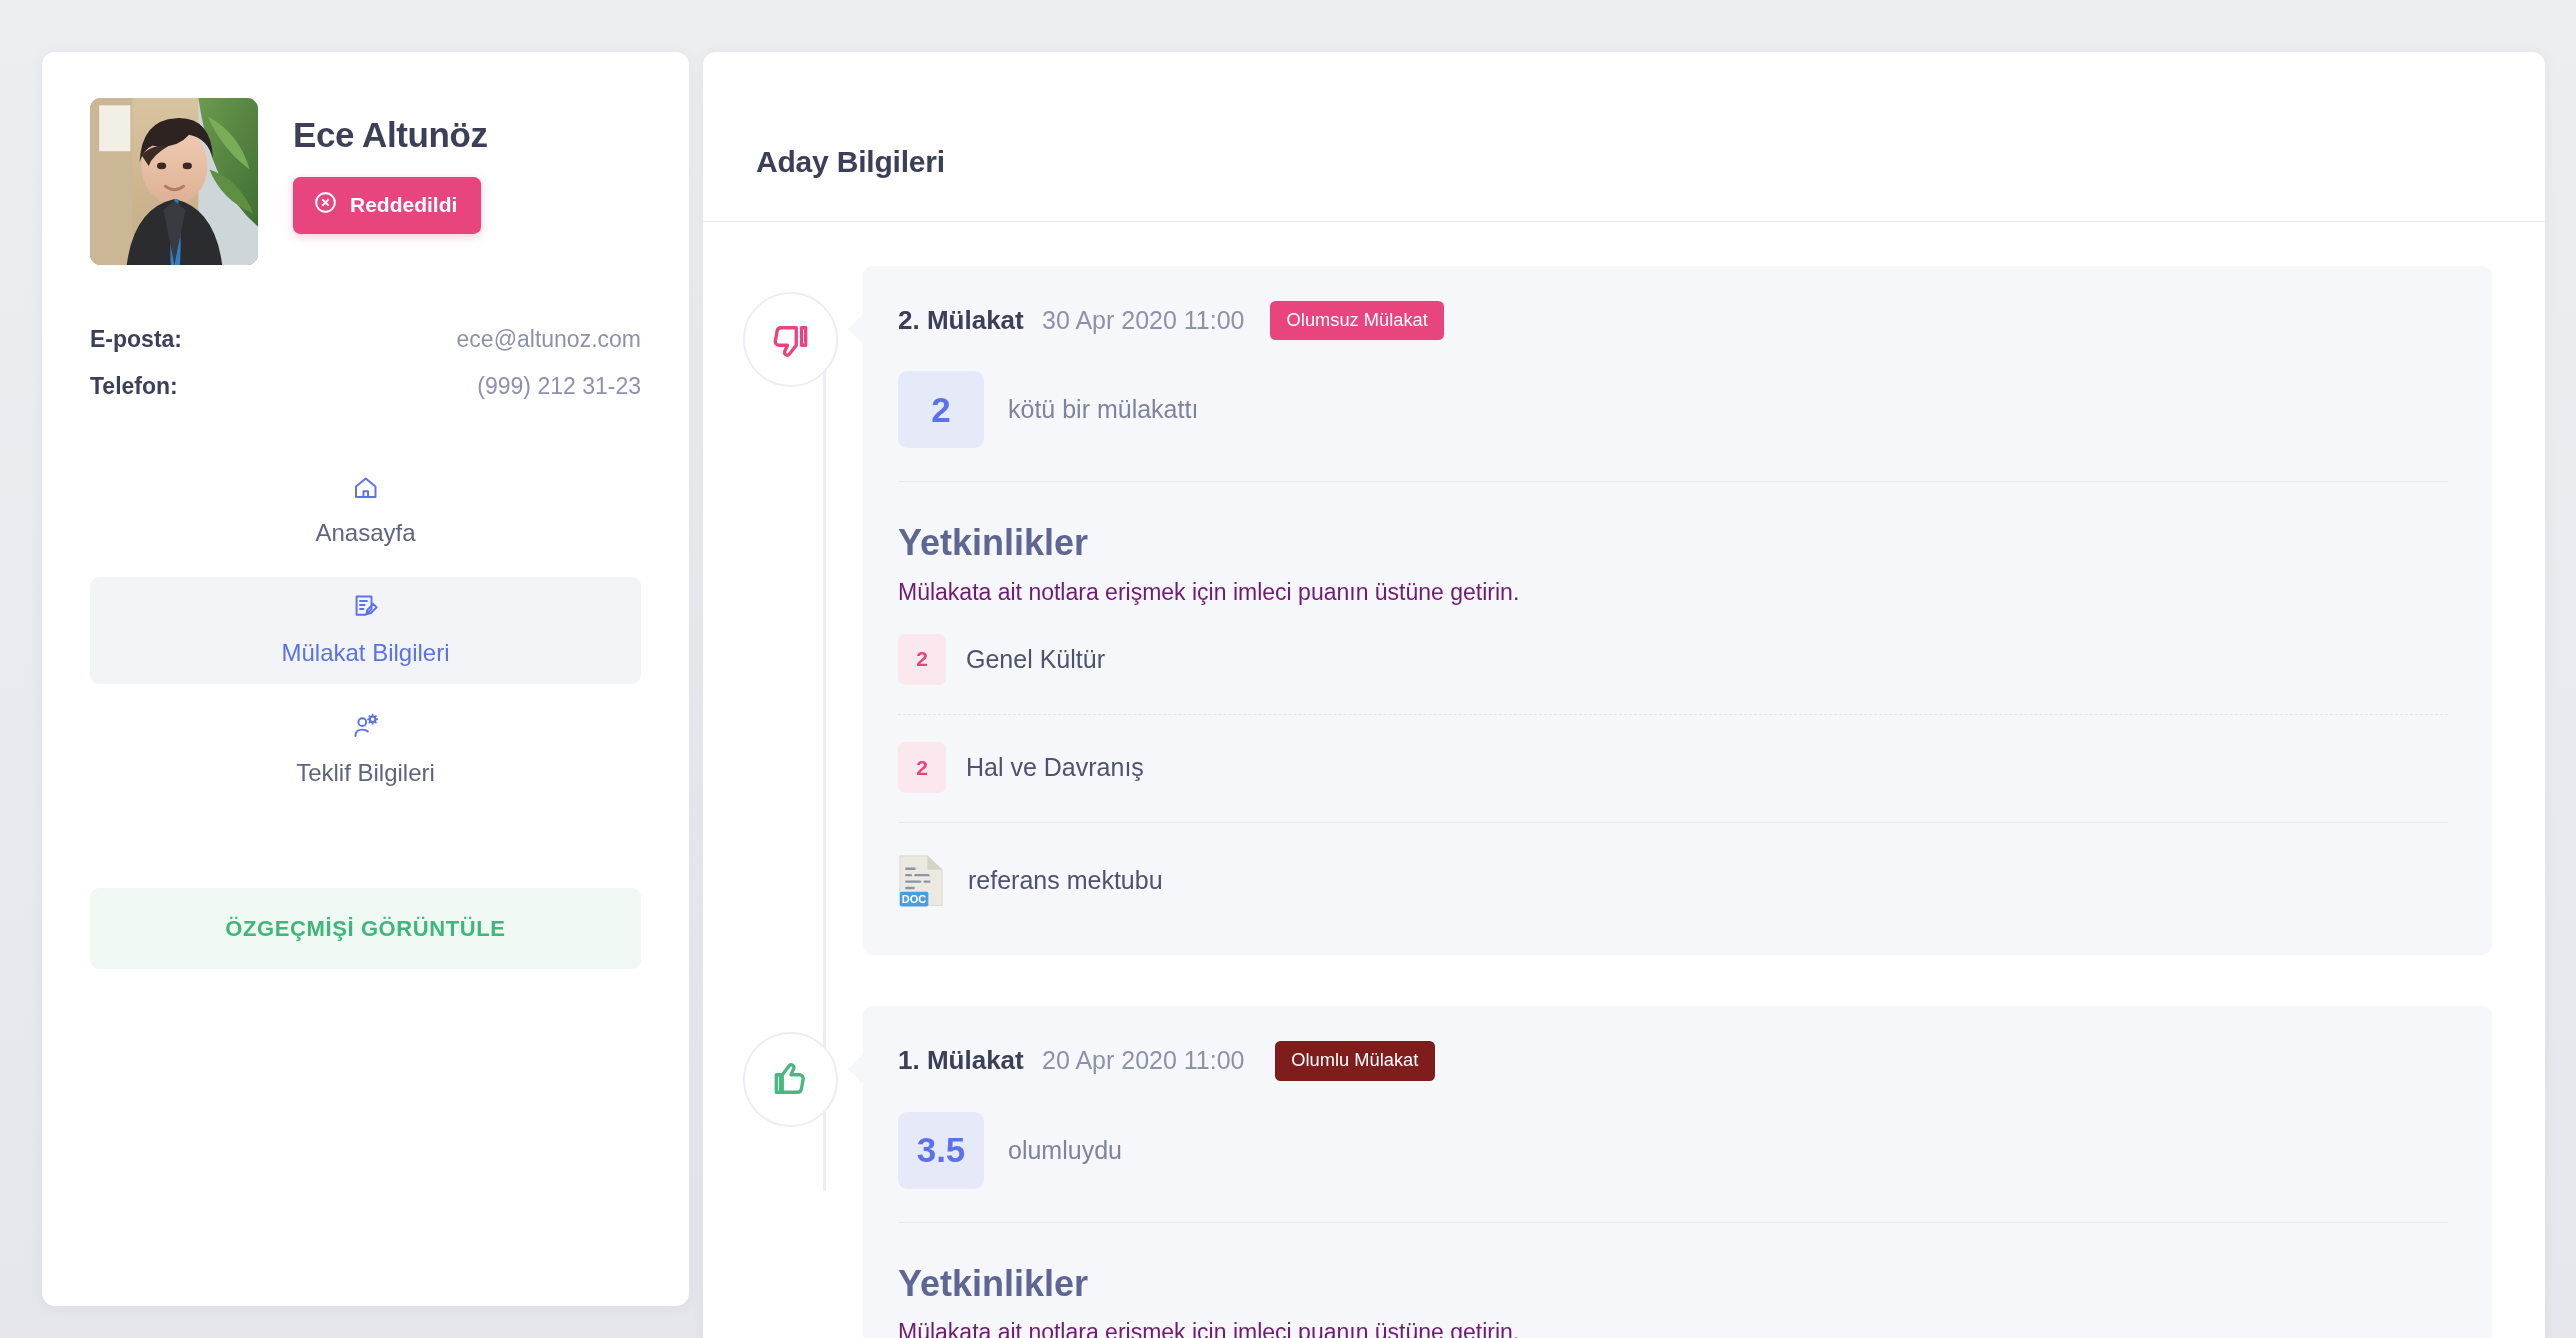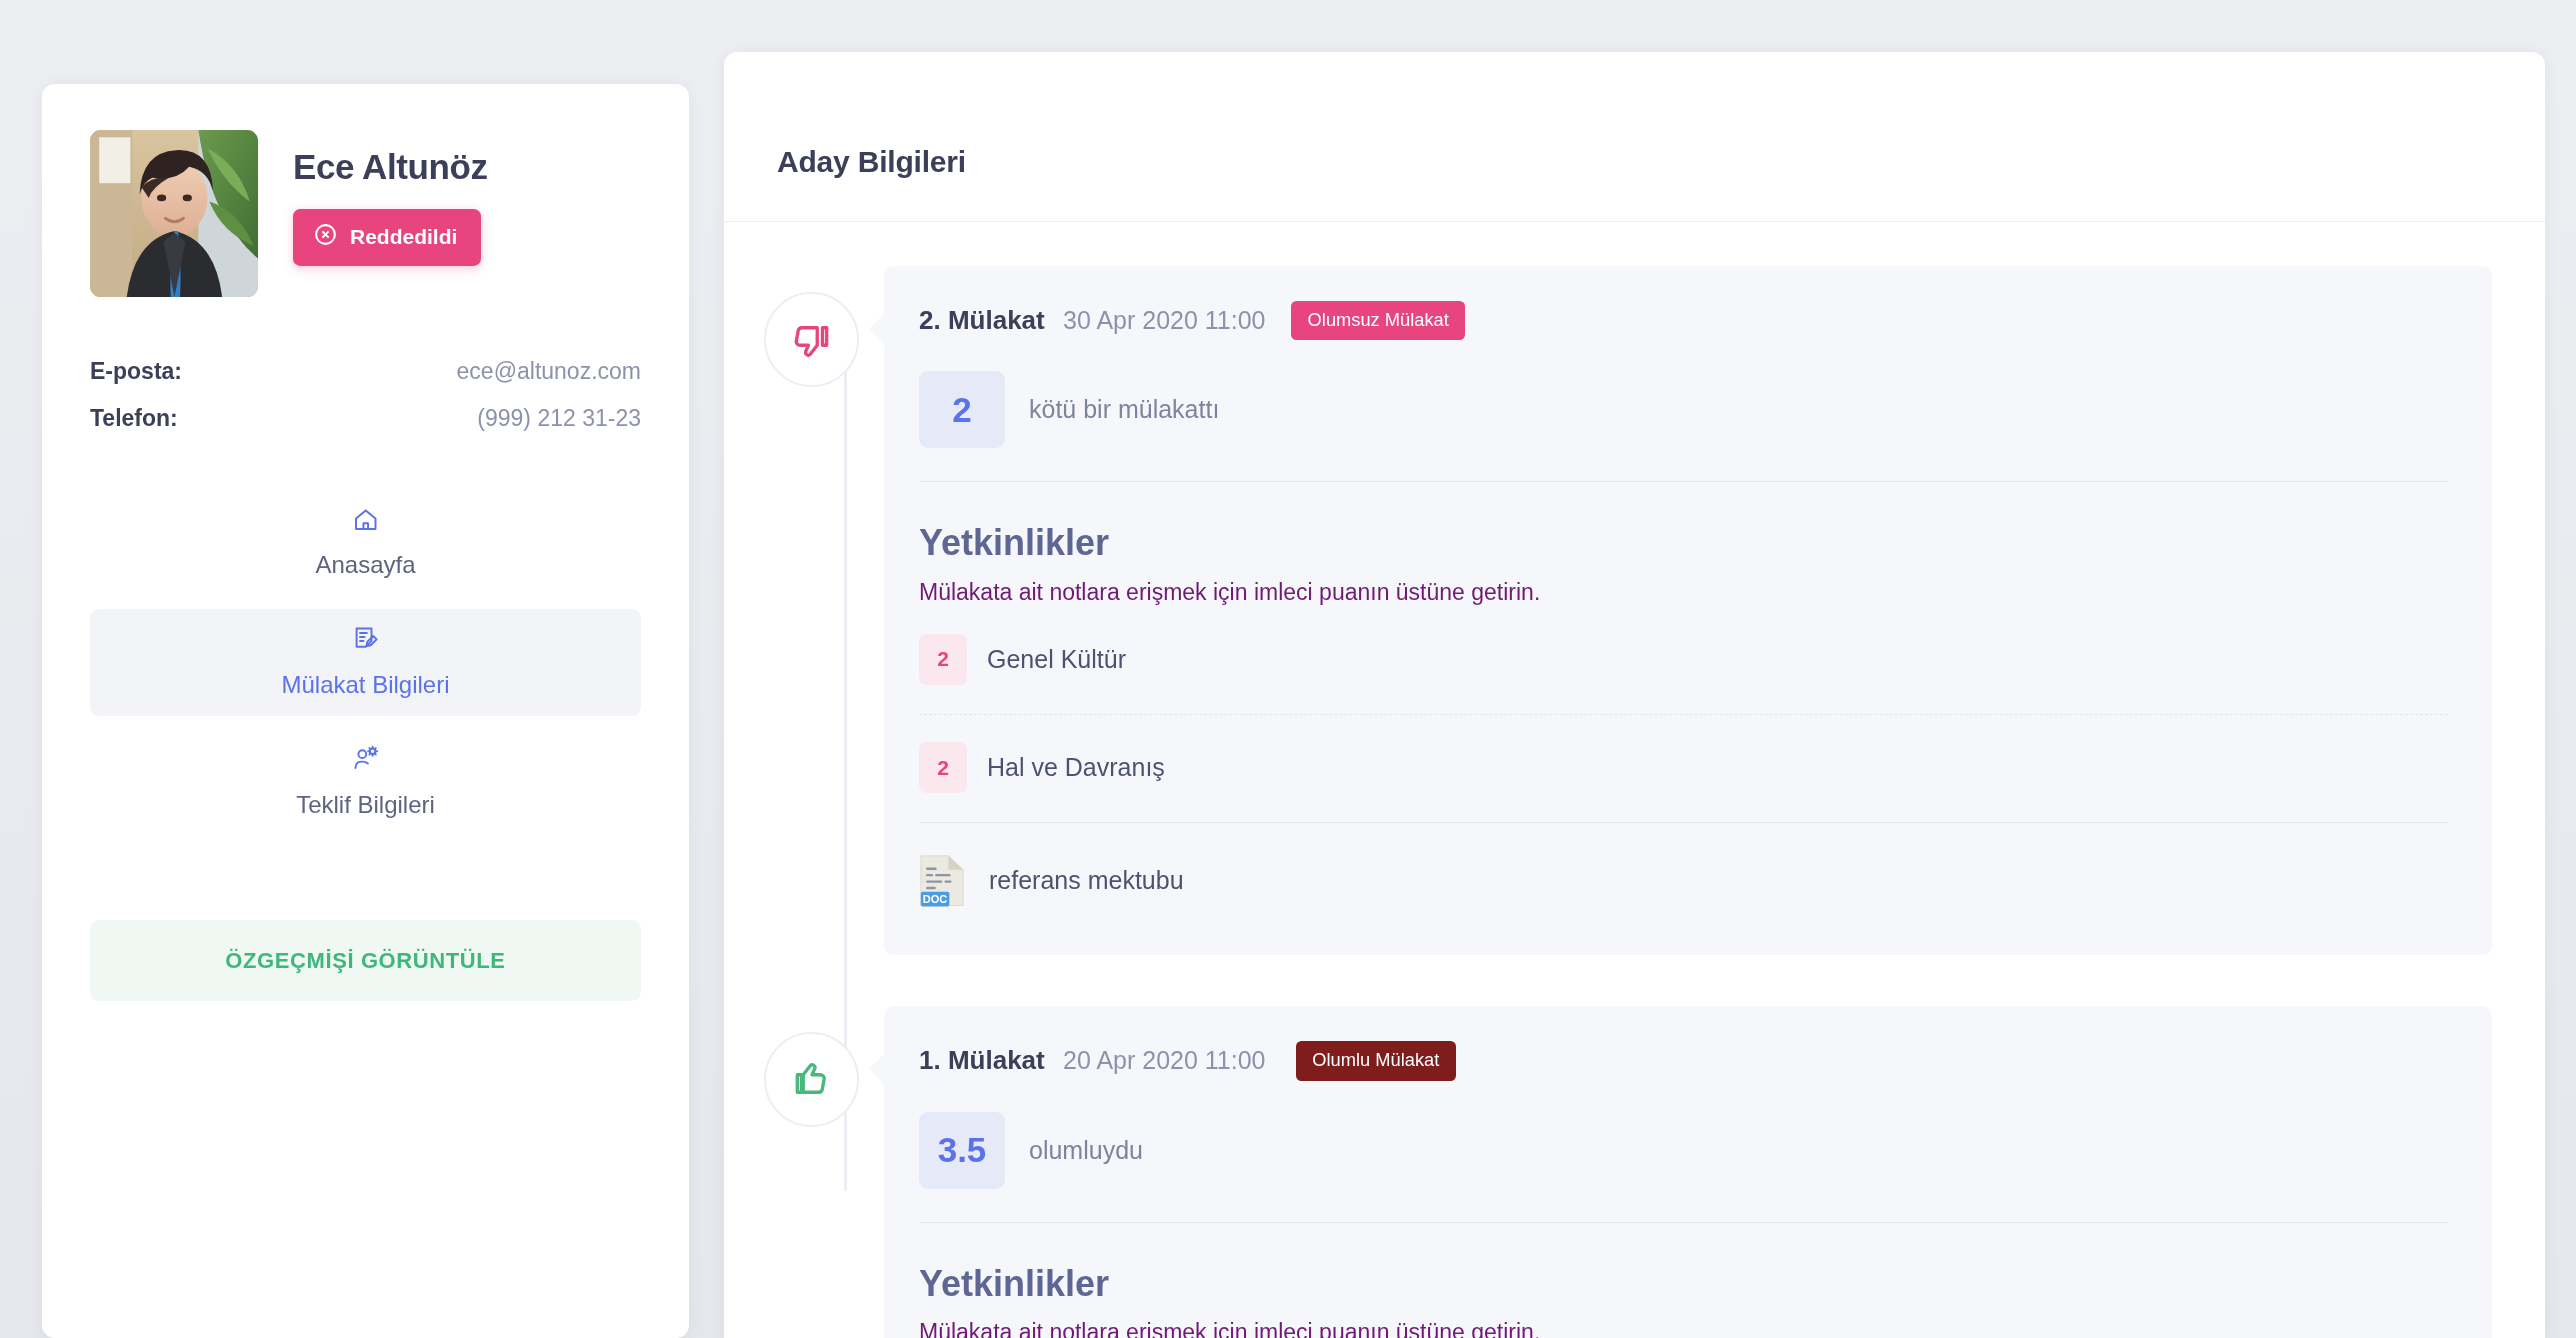--- a/index.html
+++ b/index.html
@@ -7,23 +7,22 @@
     width: 2576px; height: 1338px;
     background: #ebecf0;
     font-family: "Liberation Sans", sans-serif;
     overflow: hidden;
   }
   .page {
     position: relative;
     width: 2576px; height: 1338px;
     background: linear-gradient(180deg,#eceef2 0%, #e9eaef 60%, #e6e7ec 100%);
     display: flex;
-    gap: 35px;
+    gap: 14px;
     padding: 52px 31px 0 42px;
-    align-items: flex-end;
   }
 
   
   .sidebar {
     width: 647px;
     background: #ffffff;
     border-radius: 13px;
     box-shadow: 0 1.8px 13px rgba(120,125,150,0.10);
     padding: 35px 48px 0 48px;
     height: 1254px;

